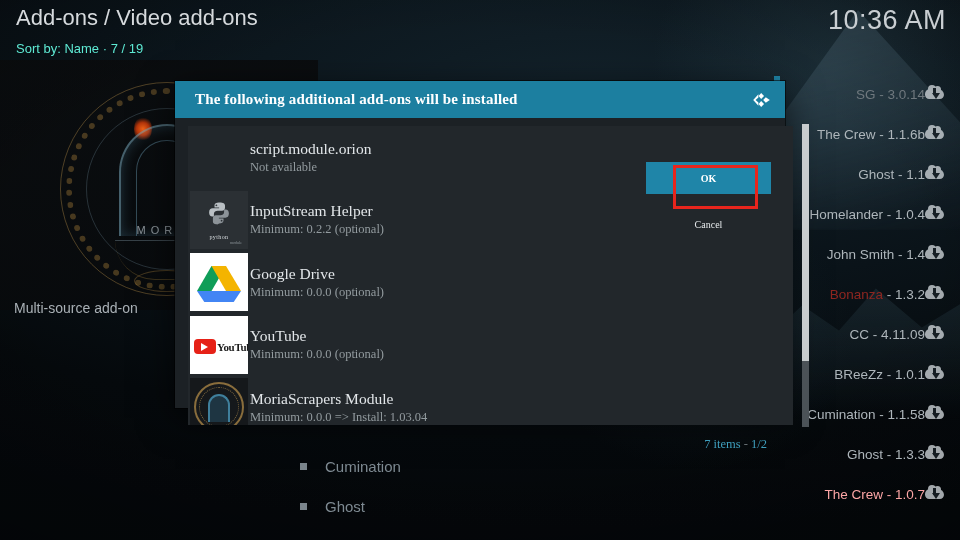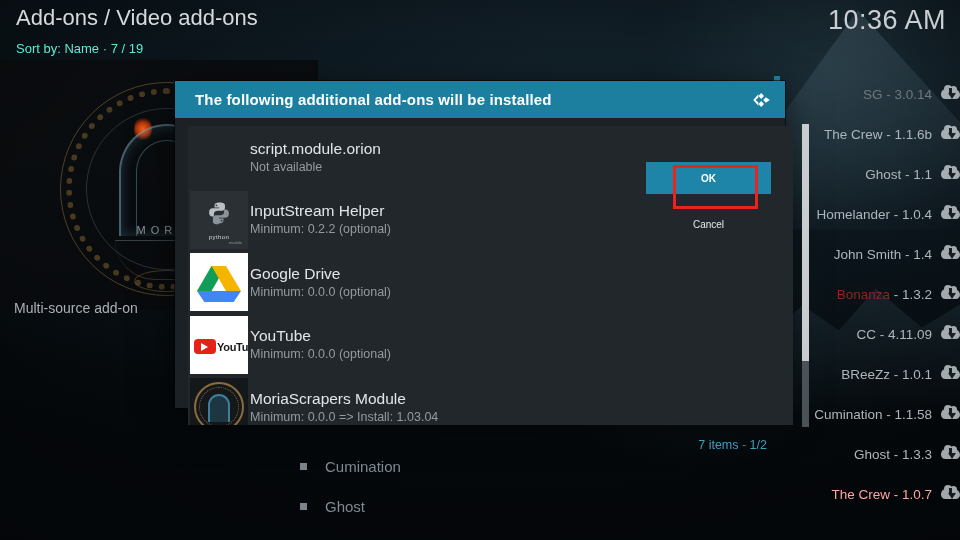--- a/index.html
+++ b/index.html
@@ -119,21 +119,21 @@
   #bg-list { position:absolute; left:300px; top:446px; width:330px; }
   #bg-list .bg-list-item { display:flex; align-items:center; height:40px; }
   #bg-list .bullet { width:7px; height:7px; background:#7b858c; margin-right:18px; flex:none; }
   #bg-list .bg-list-label { font-size:15px; color:#7e8a92; }
   #bg-list .bg-list-item.dim .bg-list-label { color:#434f57; }
 
   
   #right-rail { position:absolute; right:0; top:74px; width:182px; }
   #right-rail .rail-item {
     display:flex; align-items:center; justify-content:flex-end;
-    height:40px; padding-right:0; gap:9px;
+    height:40px; padding-right:16px; 
   }
   #right-rail .rail-label { font-size:13.5px; color:#aeb6bb; white-space:nowrap; }
   #right-rail .rail-item.muted .rail-label { color:#6f787e; }
   #right-rail .rail-item.faded .rail-label { color:#fca5a5; }
   #right-rail .rail-item.alert .rail-name { color:#8f2620; }
   .dl-icon { width:19px; height:15px; position:relative; flex:none; opacity:.78; }
   .dl-icon .cloud {
     position:absolute; left:0; top:2px; width:19px; height:10px;
     background:#cfd5d9; border-radius:6px 7px 5px 5px;
   }
@@ -155,20 +155,21 @@
   }
   #rail-highlight {
     position:absolute; right:180px; top:76px; width:6px; height:38px; background:#1f85a8;
   }
 
   
   #dialog {
     position:absolute; left:175px; top:81px; width:610px; height:327px;
     background:#1c2125;
     box-shadow:0 0 0 1px rgba(0,0,0,.55), 0 10px 34px rgba(0,0,0,.65);
+    font-family:Liberation Serif, serif;
   }
   #dialog-header {
     height:37px; background:#1c7fa0; display:flex; align-items:center;
     padding:0 10px 0 20px;
   }
   #dialog-title { font-size:15px; font-weight:bold; color:#ffffff; letter-spacing:.15px; }
   #kodi-logo { margin-left:auto; width:26px; height:26px; position:relative; }
   #kodi-logo svg { display:block; }
 
   #dialog-body { position:relative; height:342px; }

